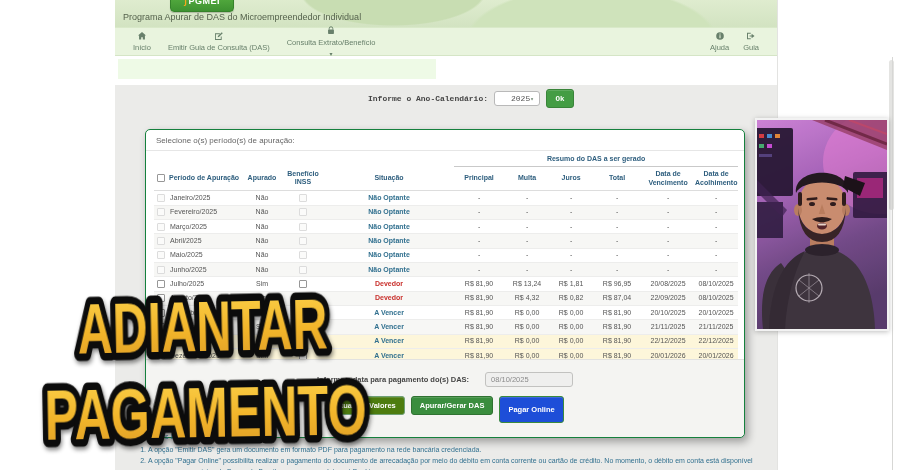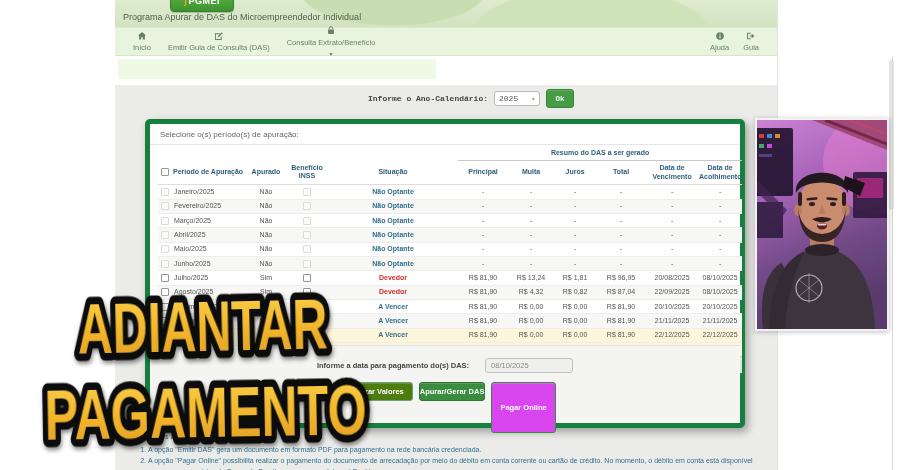--- a/index.html
+++ b/index.html
@@ -27,27 +27,27 @@
   .nav-item svg{display:block;}
   .caret{font-size:6px;color:#68806b;}
   .band-white{position:absolute;left:0;top:57px;width:100%;height:28px;background:#fff;}
   .mint{position:absolute;left:3px;top:2px;width:318px;height:20px;background:#eefae6;}
   .content{position:absolute;left:0;top:85px;width:100%;height:385px;background:#ebebe9;}
   
   .year-row{height:27px;display:flex;align-items:center;justify-content:center;gap:6px;
     font-size:8px;font-weight:bold;color:#454545;padding-left:50px;font-family:Liberation Mono, monospace;}
   .select-box{width:46px;height:15px;background:#fff;border:1px solid #b9b9b9;border-radius:3px;
     font-size:8px;font-weight:normal;color:#555;display:flex;align-items:center;justify-content:space-between;
-    padding:0 4px;box-sizing:border-box;}
+    padding:0 16px;box-sizing:border-box;}
   .btn{display:inline-flex;align-items:center;justify-content:center;border-radius:3px;color:#fff;
     font-size:7.5px;font-weight:bold;border:1px solid rgba(0,0,0,.25);box-shadow:inset 0 1px 0 rgba(255,255,255,.15);}
   .btn-ok{width:26px;height:17px;background:#449d44;border-color:#398439;}
   
-  .panel{position:absolute;left:30px;top:34px;width:600px;height:309px;background:#fff;
-    border:5px solid #15803d;border-radius:5px;box-shadow:3px 4px 9px rgba(0,0,0,.33);box-sizing:border-box;}
+  .panel{position:absolute;left:30px;top:44px;width:600px;height:309px;background:#fff;
+    border:1px solid #15803d;border-radius:5px;box-shadow:3px 4px 9px rgba(0,0,0,.33);box-sizing:border-box;}
   .panel-title{padding:6px 10px 5px;font-size:8px;color:#666;border-bottom:1px solid #e6e6e6;}
   .tablewrap{padding:1px 8px 0;}
   table{width:100%;border-collapse:collapse;font-size:7px;color:#555;table-layout:fixed;}
   col.c-cb{width:14px}col.c-per{width:74px}col.c-ap{width:40px}col.c-inss{width:42px}
   col.c-sit{width:130px}col.c-pri{width:50px}col.c-mul{width:46px}col.c-jur{width:42px}
   col.c-tot{width:50px}col.c-ven{width:52px}col.c-aco{width:44px}
   th{color:#2e5e7e;font-weight:bold;font-size:7px;padding:2px 1px;text-align:center;vertical-align:middle;line-height:1.25;}
   th.group{border-bottom:1px solid #c9c9c9;padding:3px 0 2px;}
   thead tr.cols th{border-bottom:1px solid #ddd;padding:3px 1px;}
   th.left{text-align:left;white-space:nowrap;}
@@ -66,22 +66,22 @@
   tr.total td{background:#e3e3e1;border-top:1px solid #cfcfcd;font-size:7px;color:#4a4a4a;padding:4px 1px;}
   tr.total td.lbl{text-align:left;padding-left:12px;}
   .panel-footer{position:absolute;left:0;bottom:0;width:100%;height:78px;box-sizing:border-box;
     background:#f4f4f2;border-top:1px solid #e2e2e0;border-radius:0 0 5px 5px;}
   .pay-row{display:flex;align-items:center;justify-content:center;gap:16px;margin-top:12px;
     font-size:7.5px;font-weight:bold;color:#454545;}
   .date-input{width:88px;height:15px;background:#efefee;border:1px solid #c2c2c0;border-radius:3px;
     font-size:7.5px;color:#8a8a8a;padding:0 5px;box-sizing:border-box;font-family:"Liberation Sans",sans-serif;}
   .btn-row{display:flex;justify-content:center;gap:6px;margin-top:9px;}
   .btn-act{height:17px;padding:0 8px;background:#4d7c0f;border-color:#6fa075;}
-  .btn-das{height:17px;padding:0 0;background:#3a8d3e;border-color:#2f7232;}
-  .btn-pay{height:17px;padding:16px 8px;background:#d946ef;border-color:#3a8a3e;}
+  .btn-das{height:17px;padding:0 8px;background:#3a8d3e;border-color:#2f7232;}
+  .btn-pay{height:17px;padding:4px 8px;background:#1d4ed8;border-color:#3a8a3e;}
   
   .notes{position:absolute;left:15px;top:347px;width:645px;font-size:7px;color:#31708f;line-height:1.5;}
   .notes ol{margin:2px 0 0;padding-left:18px;}
   .notes li{margin-bottom:1px;}
   
   .scroll-line{position:absolute;left:892px;top:57px;width:1px;height:413px;background:#d7d7d5;}
   .scroll-thumb{position:absolute;left:889px;top:60px;width:5px;height:150px;background:#e4e4e2;border-radius:3px;}
   .photo{position:absolute;left:755px;top:118px;width:130px;height:209px;background:#7a4fa0;
     border:2px solid #f2f2f2;box-sizing:content-box;box-shadow:0 1px 5px rgba(0,0,0,.25);}
   .photo svg{display:block;width:100%;height:100%;}

